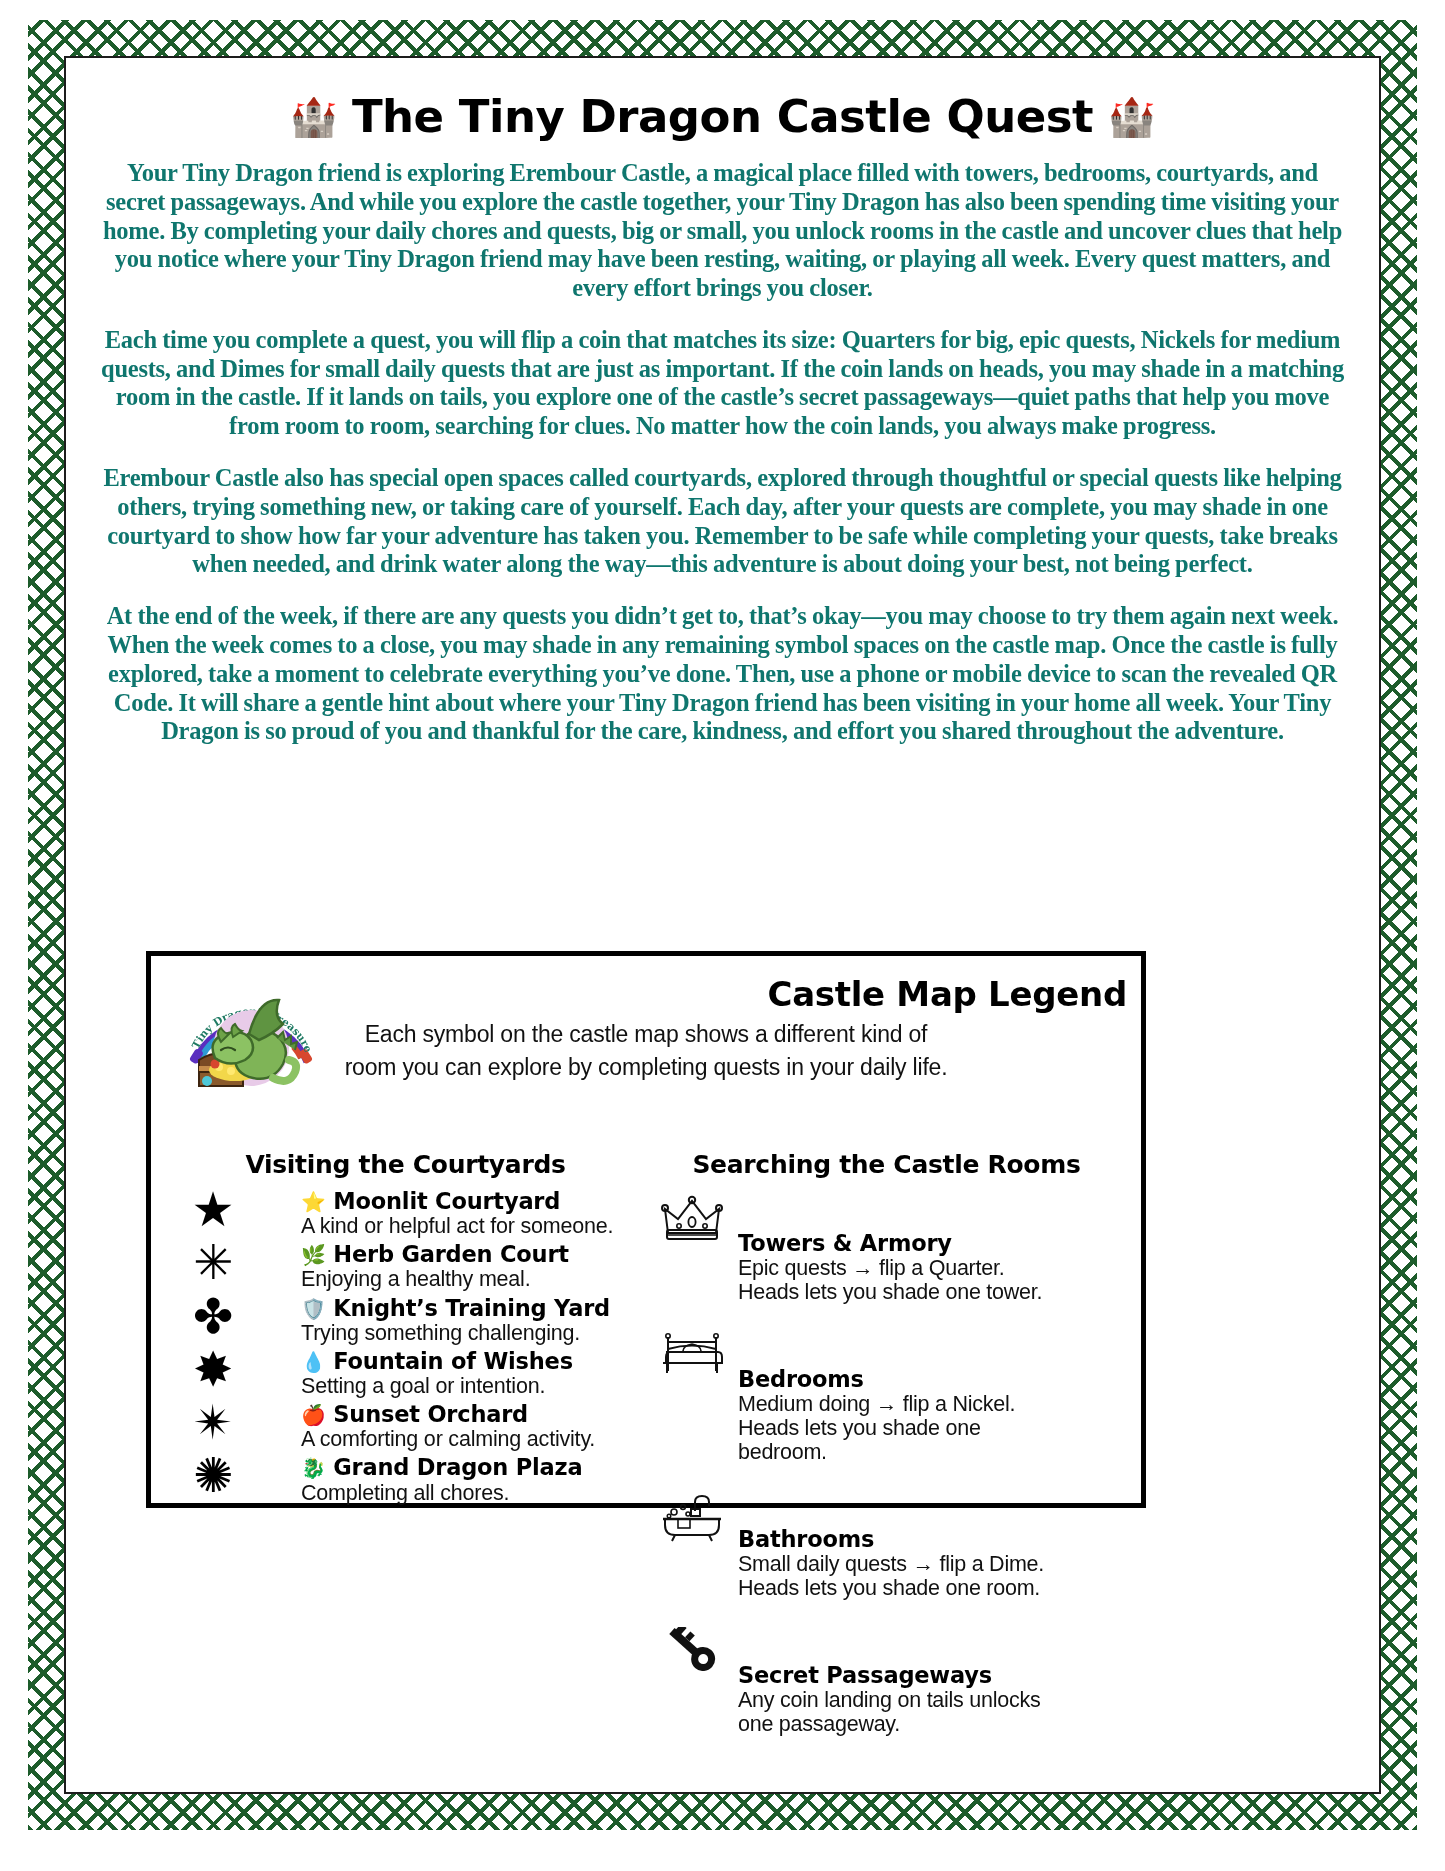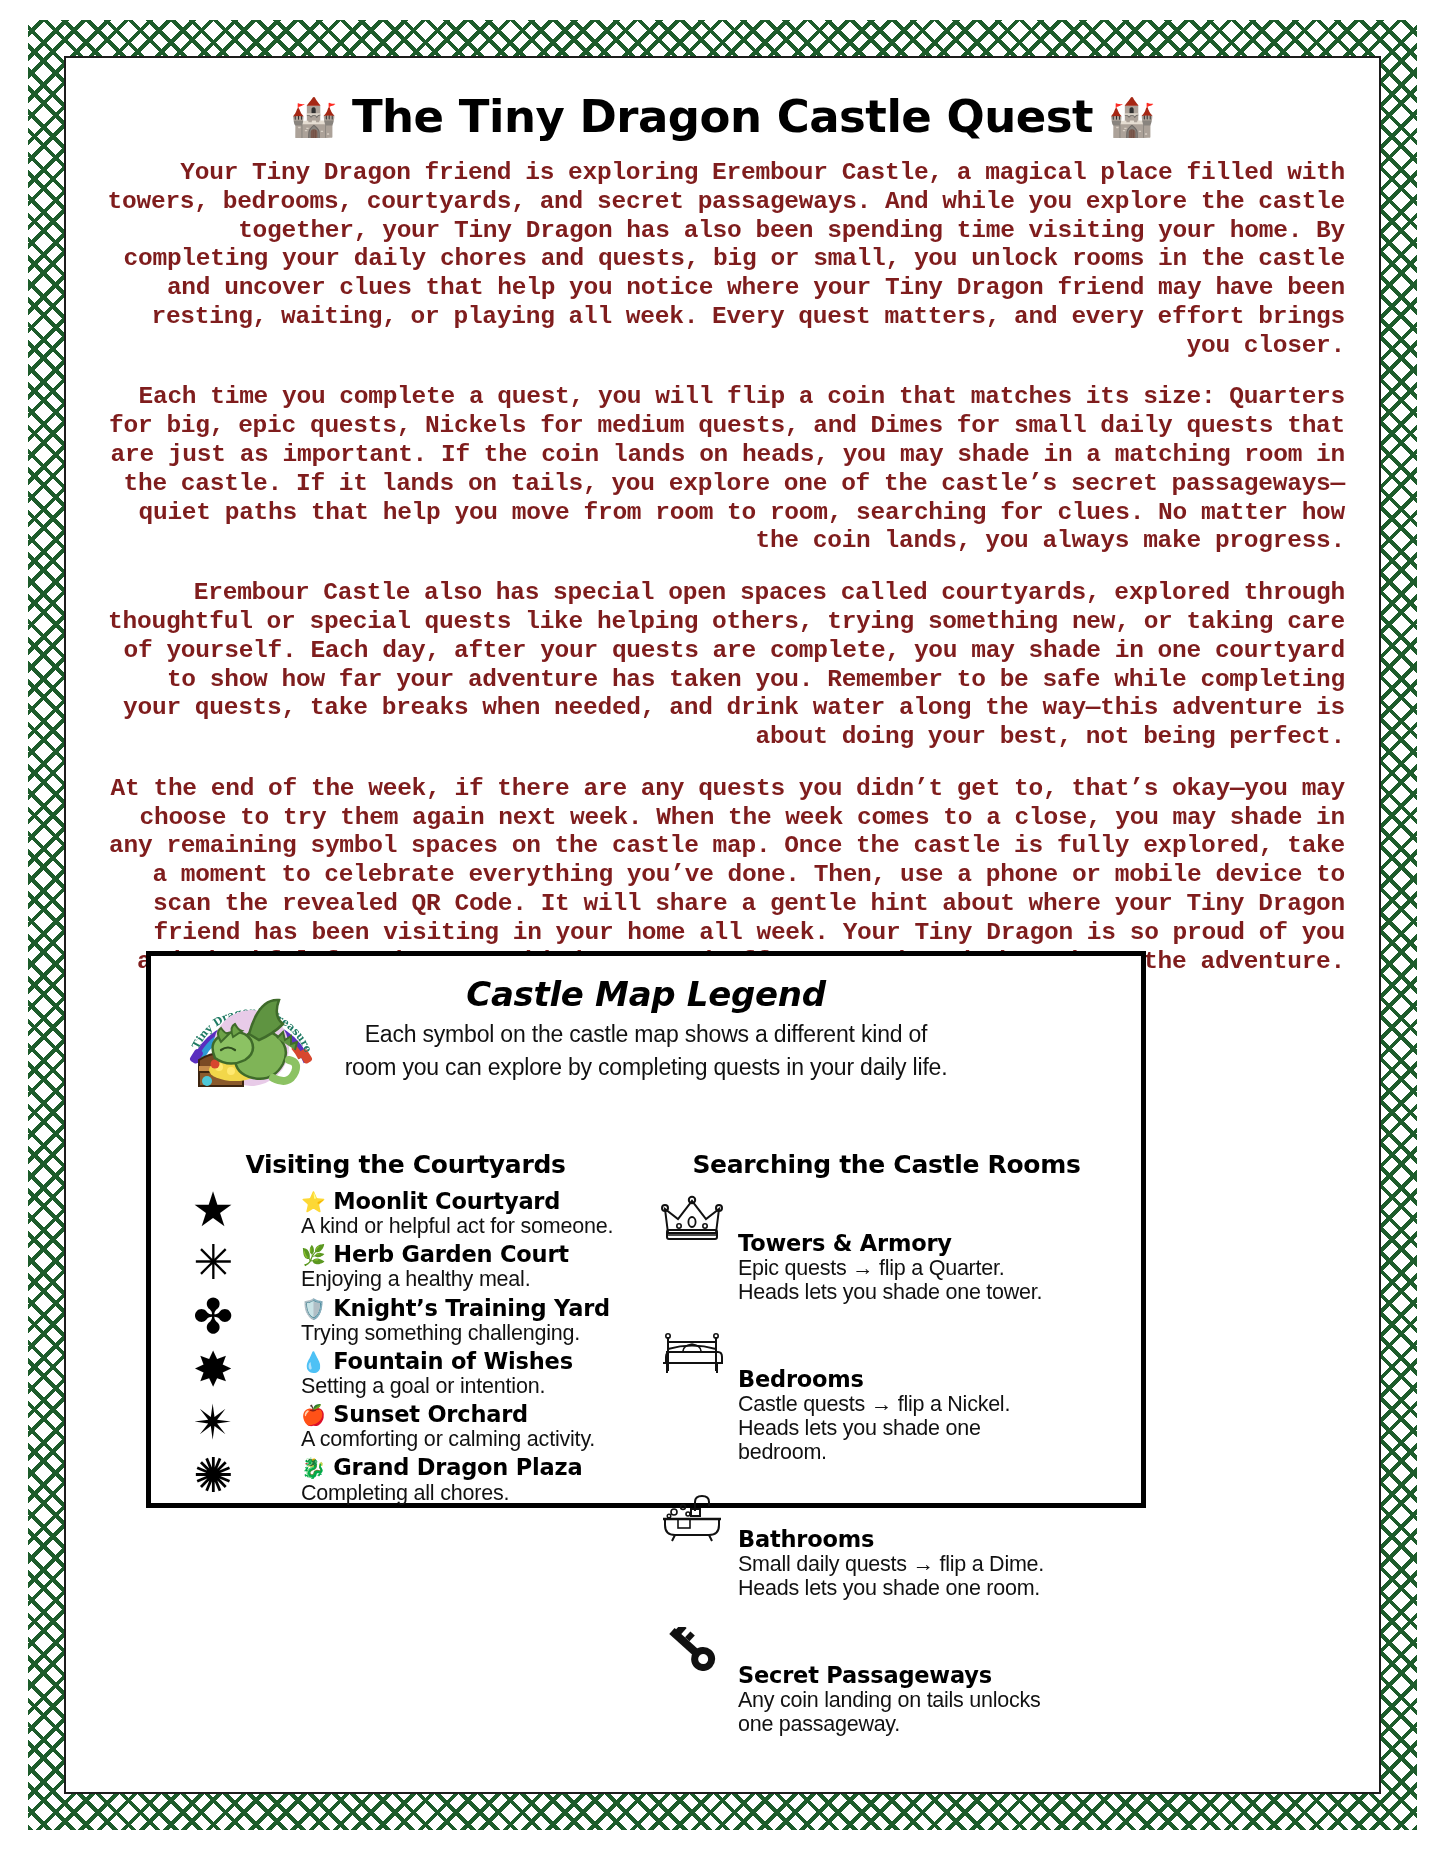--- a/index.html
+++ b/index.html
@@ -59,26 +59,26 @@
     letter-spacing: -0.5px;
     color: #000;
     padding: 22px 0 16px 0;
     white-space: nowrap;
   }
   .castle-emoji { font-size: 38px; vertical-align: 2px; }
 
   
   .body-copy { padding: 0 6px; }
   .body-copy p {
-    font-family: Liberation Mono, monospace;
+    font-family: Liberation Serif, serif;
     font-weight: 700;
     font-size: 24.5px;
     line-height: 1.175;
-    color: #7f1d1d;
-    text-align: right;
+    color: #0f766e;
+    text-align: center;
     letter-spacing: -0.25px;
     margin-bottom: 23px;
     word-spacing: -0.5px;
   }
   .body-copy p:last-child { margin-bottom: 0; }
 
   
   .legend-box {
     position: absolute;
     left: 118px;
@@ -95,28 +95,27 @@
     height: 138px;
   }
   .legend-logo {
     position: absolute;
     left: 16px;
     top: 6px;
     width: 140px;
     height: 122px;
   }
   .legend-title {
-    text-align: center;
+    text-align: right;
     font-family: "DejaVu Sans", sans-serif;
     font-weight: 700;
     font-size: 34px;
     color: #000;
     padding-top: 6px;
     letter-spacing: -0.3px;
-    font-style: italic;
   }
   .legend-sub {
     text-align: center;
     font-family: "Liberation Sans", sans-serif;
     font-size: 23px;
     line-height: 1.45;
     color: #111;
     padding-top: 4px;
     letter-spacing: -0.2px;
   }
@@ -373,21 +372,21 @@
                 <path d="M7,18 q24,-7 48,0" fill="none" stroke="#111" stroke-width="2"></path>
                 <path d="M31,13 q-9,2 -9,7 M31,13 q9,2 9,7" fill="none" stroke="#111" stroke-width="1.6"></path>
                 <path d="M5,21 h52 q4,0 4,5 v6 h-56 v-6 q0,-5 4,-5z" fill="none" stroke="#111" stroke-width="2"></path>
                 <line x1="2" y1="32" x2="60" y2="32" stroke="#111" stroke-width="2"></line>
                 <line x1="6" y1="33" x2="6" y2="42" stroke="#111" stroke-width="2"></line>
                 <line x1="56" y1="33" x2="56" y2="42" stroke="#111" stroke-width="2"></line>
               </svg>
             </div>
             <div class="room-txt">
               <div class="room-title">Bedrooms</div>
-              <div class="room-desc">Castle quests → flip a Nickel.</div>
+              <div class="room-desc">Medium doing → flip a Nickel.</div>
               <div class="room-desc">Heads lets you shade one</div>
               <div class="room-desc">bedroom.</div>
             </div>
           </div>
 
           <div class="room-item">
             <div class="room-icon">
               <svg width="62" height="52" viewBox="0 0 62 52" aria-hidden="true">
                 <path d="M34,20 v-9 q0,-6 7,-6 q7,0 7,6 v4" fill="none" stroke="#111" stroke-width="2"></path>
                 <rect x="30" y="18" width="9" height="7" fill="none" stroke="#111" stroke-width="2"></rect>

